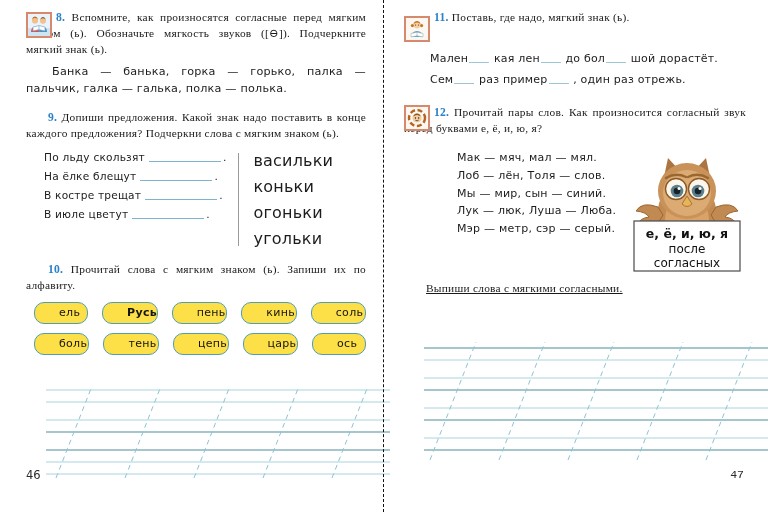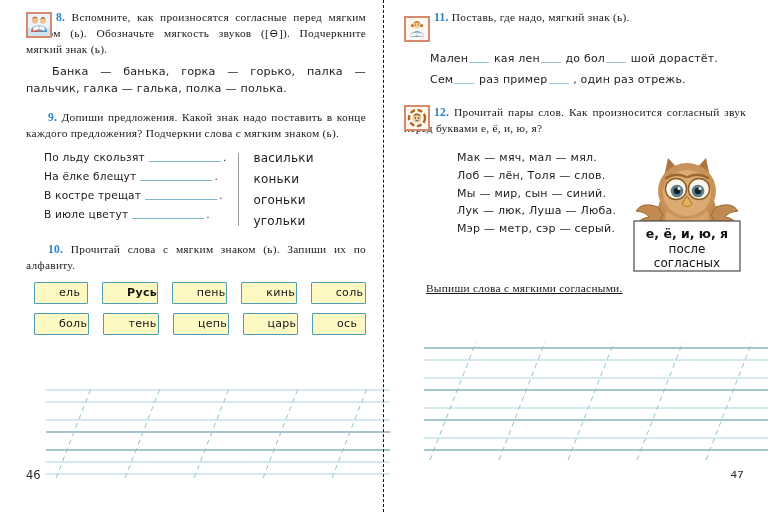--- a/index.html
+++ b/index.html
@@ -96,41 +96,41 @@
   }
   .vsep {
     width: 1px; background: #9a9a9a; margin: 2px 0;
   }
   .ans-col {
     display: flex; flex-direction: column; gap: 7px;
     padding-left: 14px;
   }
   .ans {
     font-family: "DejaVu Sans", "Liberation Sans", sans-serif;
-    font-size: 12px; color: #1c1c1c;
+    font-size: 16px; color: #1c1c1c;
     letter-spacing: .2px;
   }
 
   
   .chips {
     margin-top: 9px;
     display: flex; flex-direction: column; gap: 9px;
     padding-left: 8px;
   }
   .chip-row { display: flex; gap: 14px; }
   .chip {
     min-width: 50px;
     padding: 3px 24px 4px;
     border: 1.3px solid #4e9fb5;
-    border-radius: 1px;
+    border-radius: 10px;
     text-align: center;
     font-family: "DejaVu Sans", "Liberation Sans", sans-serif;
     font-size: 11px;
     color: #141414;
-    background: #fef9c3;
+    background: #fde047;
     letter-spacing: .3px;
   }
   .chip.bold { font-weight: bold; }
 
   
   .fill-lines {
     margin-top: 8px;
     margin-left: 26px;
     font-family: "DejaVu Sans", "Liberation Sans", sans-serif;
     font-size: 11px; color: #1c1c1c;

